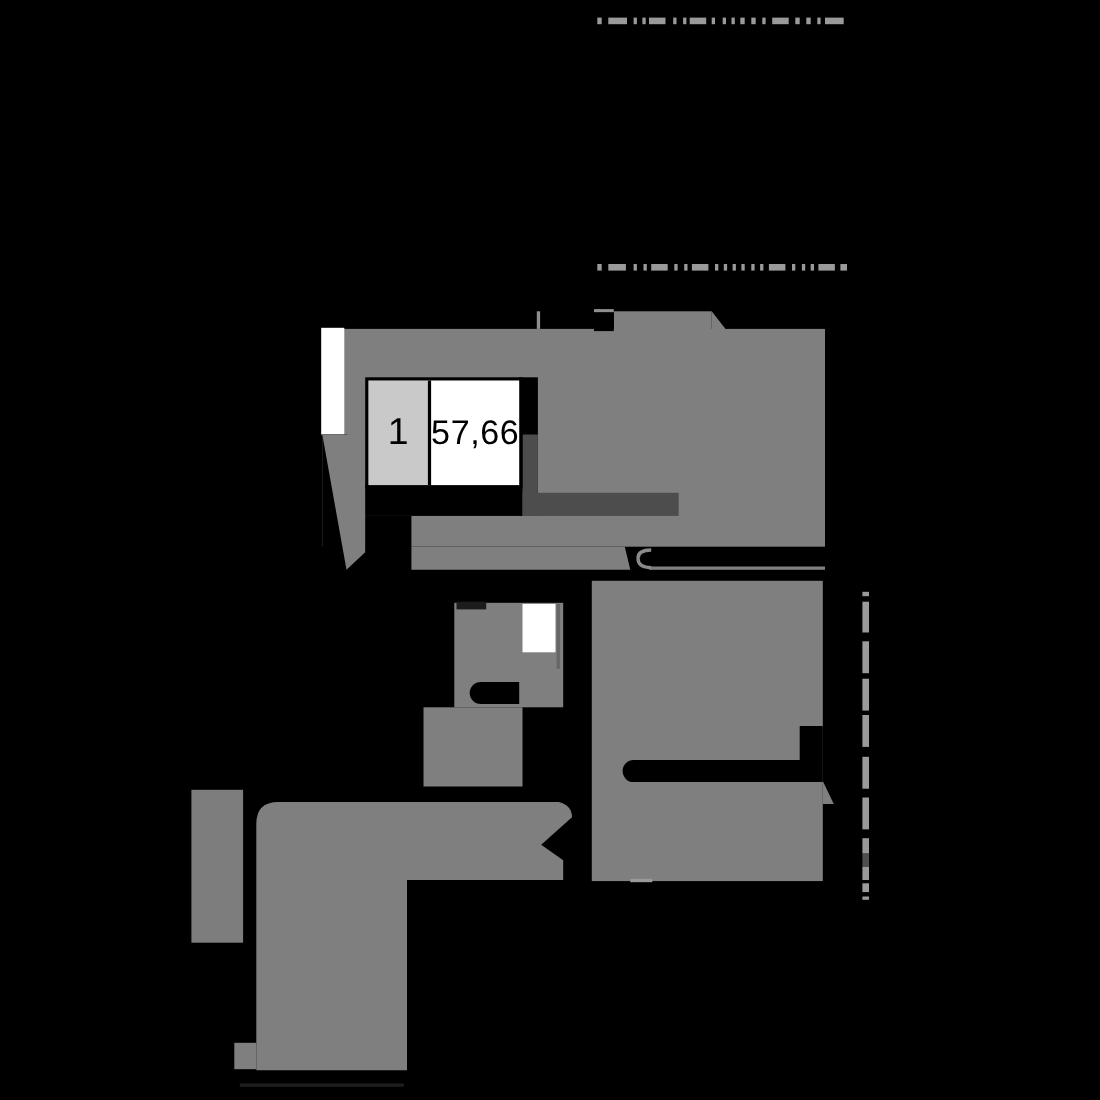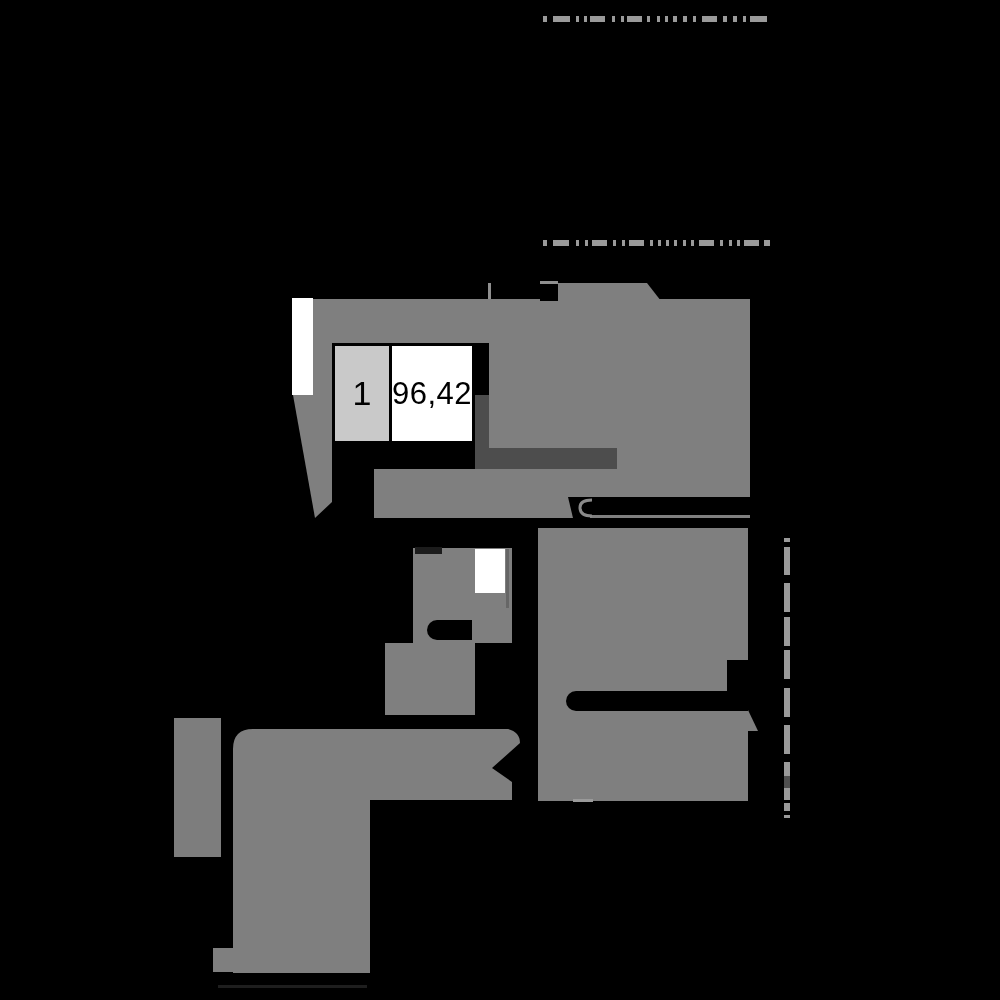--- a/index.html
+++ b/index.html
@@ -96,15 +96,15 @@
       <rect x="784" y="688" width="6" height="29" fill="#9a9a9a"></rect>
       <rect x="784" y="725" width="6" height="29" fill="#9a9a9a"></rect>
       <rect x="784" y="762" width="6" height="14" fill="#9a9a9a"></rect>
       <rect x="784" y="776" width="6" height="12" fill="#4f4f4f"></rect>
       <rect x="784" y="788" width="6" height="12" fill="#9a9a9a"></rect>
       <rect x="784" y="803" width="6" height="8" fill="#9a9a9a"></rect>
       <rect x="784" y="815" width="6" height="3" fill="#9a9a9a"></rect>
     </svg>
   <div id="unit-label">
     <div class="cell num">1</div>
-    <div class="cell area">96,42</div>
+    <div class="cell area">57,66</div>
   </div>
 </div>
 
 </body></html>

